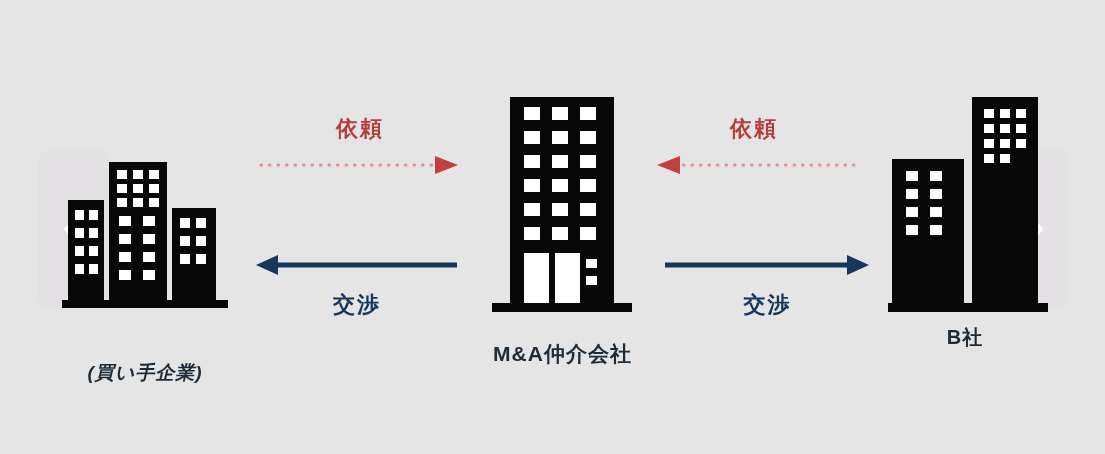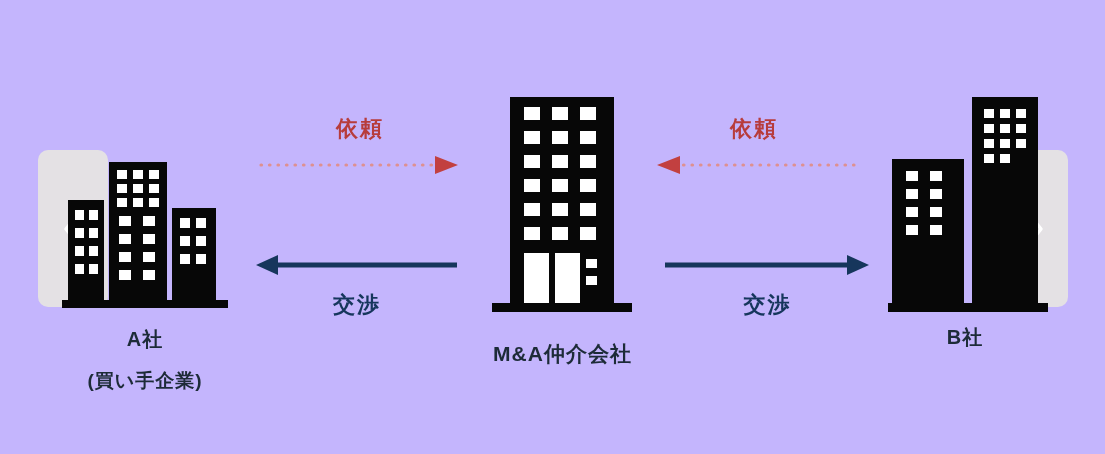--- a/index.html
+++ b/index.html
@@ -1,20 +1,20 @@
 <!DOCTYPE html>
 <html><head>
 <meta charset="utf-8">
 <style>
   html, body { margin: 0; padding: 0; background: #ffffff; }
   .canvas {
     position: relative;
     width: 1105px;
     height: 454px;
-    background: #c4b5fd;
+    background: #e5e5e5;
     overflow: hidden;
     font-family: "Liberation Sans", "DejaVu Sans", sans-serif;
   }
   .abs { position: absolute; }
 
   
   .carousel-pad {
     position: absolute;
     top: 150px;
     width: 70px;
@@ -213,20 +213,19 @@
   <div class="arrow-label negotiation" style="left:252px; top:290px; width:210px;">交渉</div>
 
   <div class="abs arrow-layer" style="left:660px; top:248px; width:215px; height:34px;">
     <svg width="215" height="34" viewBox="0 0 215 34">
       <line x1="5" y1="17" x2="187" y2="17" stroke="#16365c" stroke-width="5"></line>
       <polygon points="187,7 209,17 187,27" fill="#16365c"></polygon>
     </svg>
   </div>
   <div class="arrow-label negotiation" style="left:660px; top:290px; width:215px;">交渉</div>
 
-  <div class="node-title" style="left:60px; top:326px; width:170px;">A社</div>
-  <div class="node-subtitle" style="left:35px; top:368px; width:220px;">(買い手企業)</div>
+  <div class="node-subtitle" style="left:35px; top:360px; width:220px;font-style:italic;">(買い手企業)</div>
 
   <div class="node-title" style="left:455px; top:340px; width:215px; font-size:21px;">M&amp;A仲介会社</div>
 
   <div class="node-title" style="left:880px; top:324px; width:170px;">B社</div>
 
 </div>
 
 </body></html>

